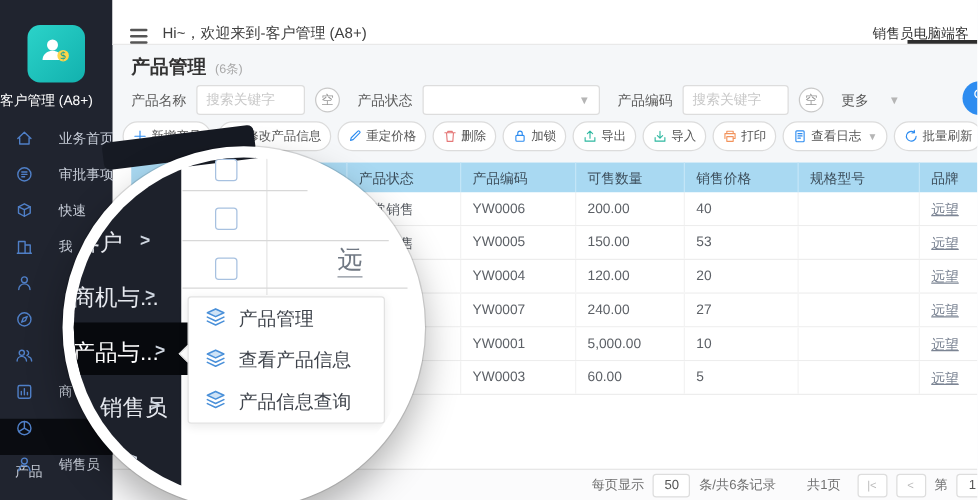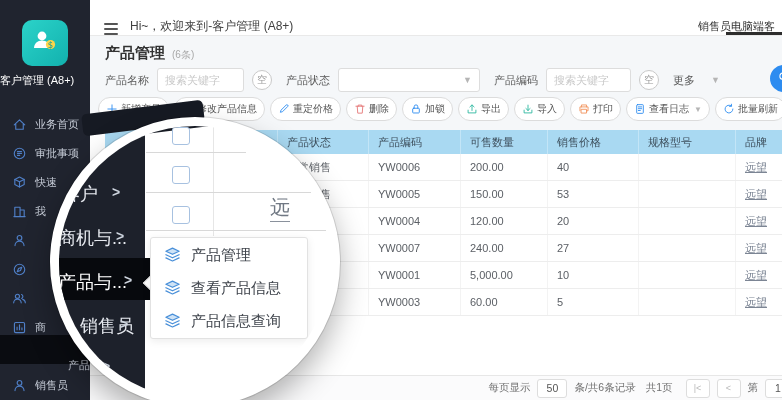--- a/index.html
+++ b/index.html
@@ -16,21 +16,21 @@
   .top-tab { position:absolute; right:0; top:0; height:52px; width:84px; overflow:hidden;
     display:flex; align-items:center; font-size:11px; color:#333; white-space:nowrap; }
   .tab-underline { position:absolute; right:0; bottom:0; width:56px; height:3px; background:#2d2d2d; }
 
   
   .sidebar { position:absolute; left:0; top:0; width:90px; height:400px; background:#20242f; z-index:4; }
   .logo { width:46px; height:46px; margin:20px auto 0; border-radius:10px;
     background:linear-gradient(135deg,#2bd3c9,#12b1ae); display:flex; align-items:center; justify-content:center; position:relative; }
   .app-name { margin-top:7px; text-align:left; font-size:11px; color:#fff; white-space:nowrap; }
   .side-items { margin-top:15px; }
-  .side-item { height:29px; display:flex; align-items:flex-end; padding-left:12px; gap:8px;
+  .side-item { height:29px; display:flex; align-items:flex-start; padding-left:12px; gap:20px;
     color:#c7cdd8; font-size:11px; white-space:nowrap; cursor:pointer; }
   .side-item.active { background:#0a0c11;flex-direction:column; }
   .side-item .ic { color:#4f7fc7; display:flex; }
 
   
   .main { position:absolute; left:90px; top:36px; right:0; bottom:0; }
   .page-head { position:absolute; left:15px; top:8px; display:flex; align-items:baseline; gap:7px; }
   .page-title { font-size:15px; font-weight:bold; color:#333; }
   .page-count { font-size:10px; color:#a8a8a8; }
 
@@ -415,21 +415,21 @@
               <span class="brand-link">远望</span>
             </div>
           </div>
         </div>
     </div>
 
     <div class="pagination">
       <span>每页显示</span>
       <input class="pg-input" value="50" style="">
       <span>条/共6条记录</span>
-      <span style="margin-left:3px">共1页</span>
+      <span style="margin-left:18px">共1页</span>
       <button class="pg-btn" style="margin-left:6px">|&lt;</button>
       <button class="pg-btn">&lt;</button>
       <span>第</span>
       <input class="pg-input last" value="1" style="">
     </div>
   </main>
 
   <div class="loupe-handle"></div>
   <div class="loupe" id="loupe">
     <div class="lp-dark"></div>

